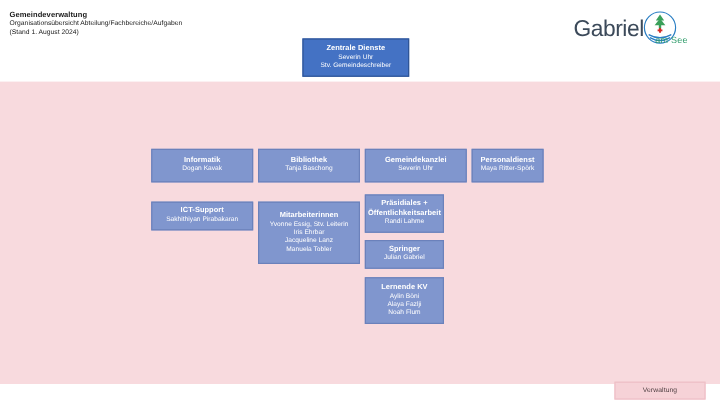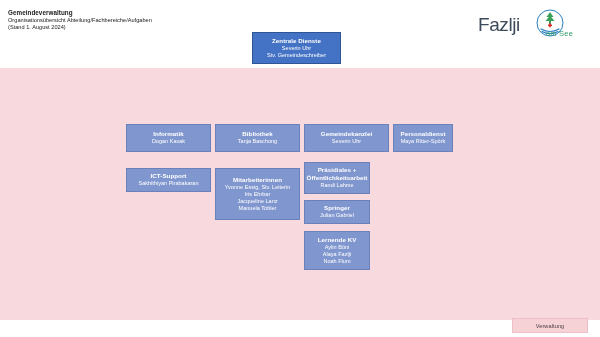--- a/index.html
+++ b/index.html
@@ -155,21 +155,21 @@
   <div class="band-pink"></div>
   <div class="band-white-footer"></div>
 
   <div class="header-text">
     <div class="header-title">Gemeindeverwaltung</div>
     <div class="header-sub">Organisationsübersicht Abteilung/Fachbereiche/Aufgaben</div>
     <div class="header-sub">(Stand 1. August 2024)</div>
   </div>
 
   <div class="logo">
-    <div class="logo-word">Fazlji</div>
+    <div class="logo-word">Gabriel</div>
     <svg class="logo-emblem" viewBox="0 0 56 56">
       <circle cx="28" cy="28" r="26" fill="#ffffff" stroke="#2b7fc4" stroke-width="2"></circle>
       <g fill="#3aa05a">
         <polygon points="28,6 35,16 21,16"></polygon>
         <polygon points="28,13 37,24 19,24"></polygon>
       </g>
       <rect x="26" y="22" width="4" height="8" fill="#3aa05a"></rect>
       <g fill="#d42b26">
         <rect x="24" y="31" width="8" height="3.2"></rect>
         <rect x="26.4" y="28.6" width="3.2" height="8"></rect>

